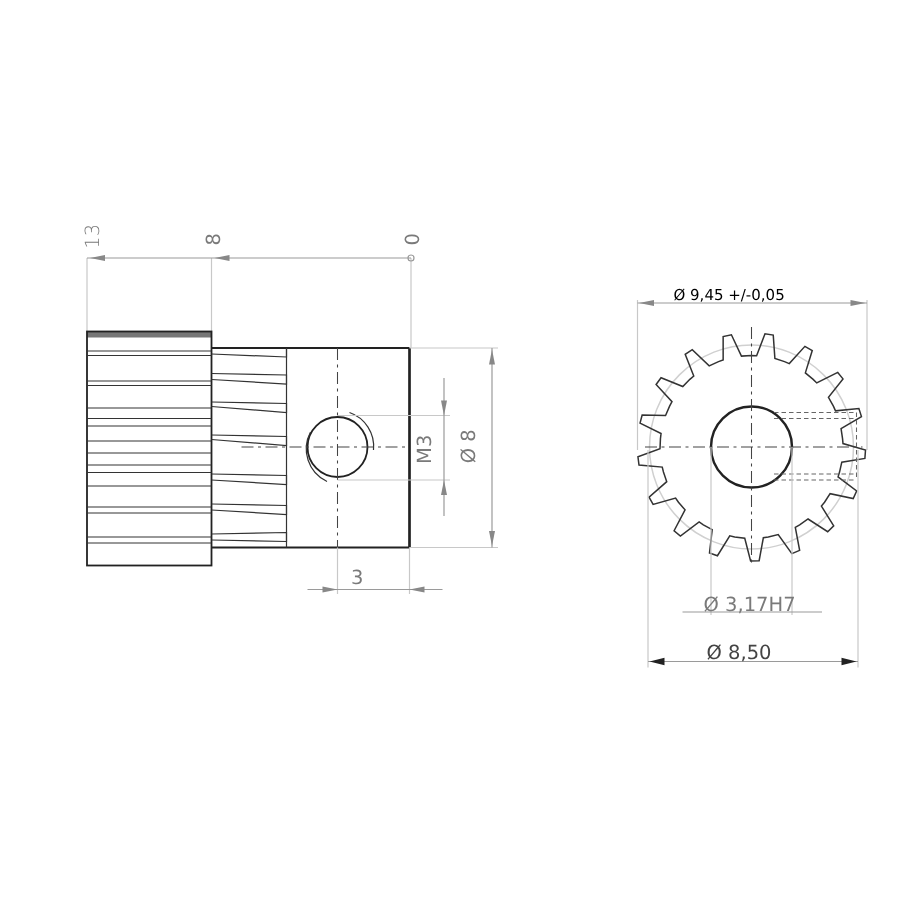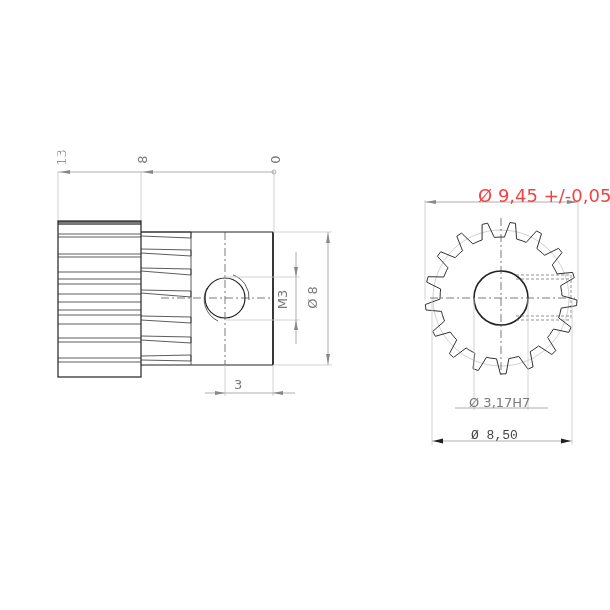--- a/index.html
+++ b/index.html
@@ -137,20 +137,20 @@
 <div style="position:absolute;left:272px;top:290px;transform:rotate(-90deg);">
   <span style="color:#7a7a7a;font-size:13px;">M3</span>
 </div>
 <div style="position:absolute;left:300px;top:288px;transform:rotate(-90deg);">
   <span style="color:#7a7a7a;font-size:13px;white-space:nowrap;">Ø 8</span>
 </div>
 <div style="position:absolute;left:234px;top:374px;">
   <span style="color:#7a7a7a;font-size:13px;">3</span>
 </div>
 <div style="position:absolute;left:449px;top:185px;">
-  <span style="color:#ef4444;font-size:18px;white-space:nowrap;margin-left:29px;">Ø 9,45 +/-0,05</span>
+  <span style="color:#000000;font-size:10px;white-space:nowrap;">Ø 9,45 +/-0,05</span>
 </div>
 <div style="position:absolute;left:469px;top:392px;text-align:center;">
   <span style="color:#7a7a7a;font-size:13px;white-space:nowrap;">Ø 3,17H7</span>
 </div>
 <div style="position:absolute;left:471px;top:424px;">
-  <span style="color:#444;font-size:13px;white-space:nowrap;font-family:Liberation Mono, monospace;">Ø 8,50</span>
+  <span style="color:#444;font-size:13px;white-space:nowrap;">Ø 8,50</span>
 </div>
 
 </body></html>

